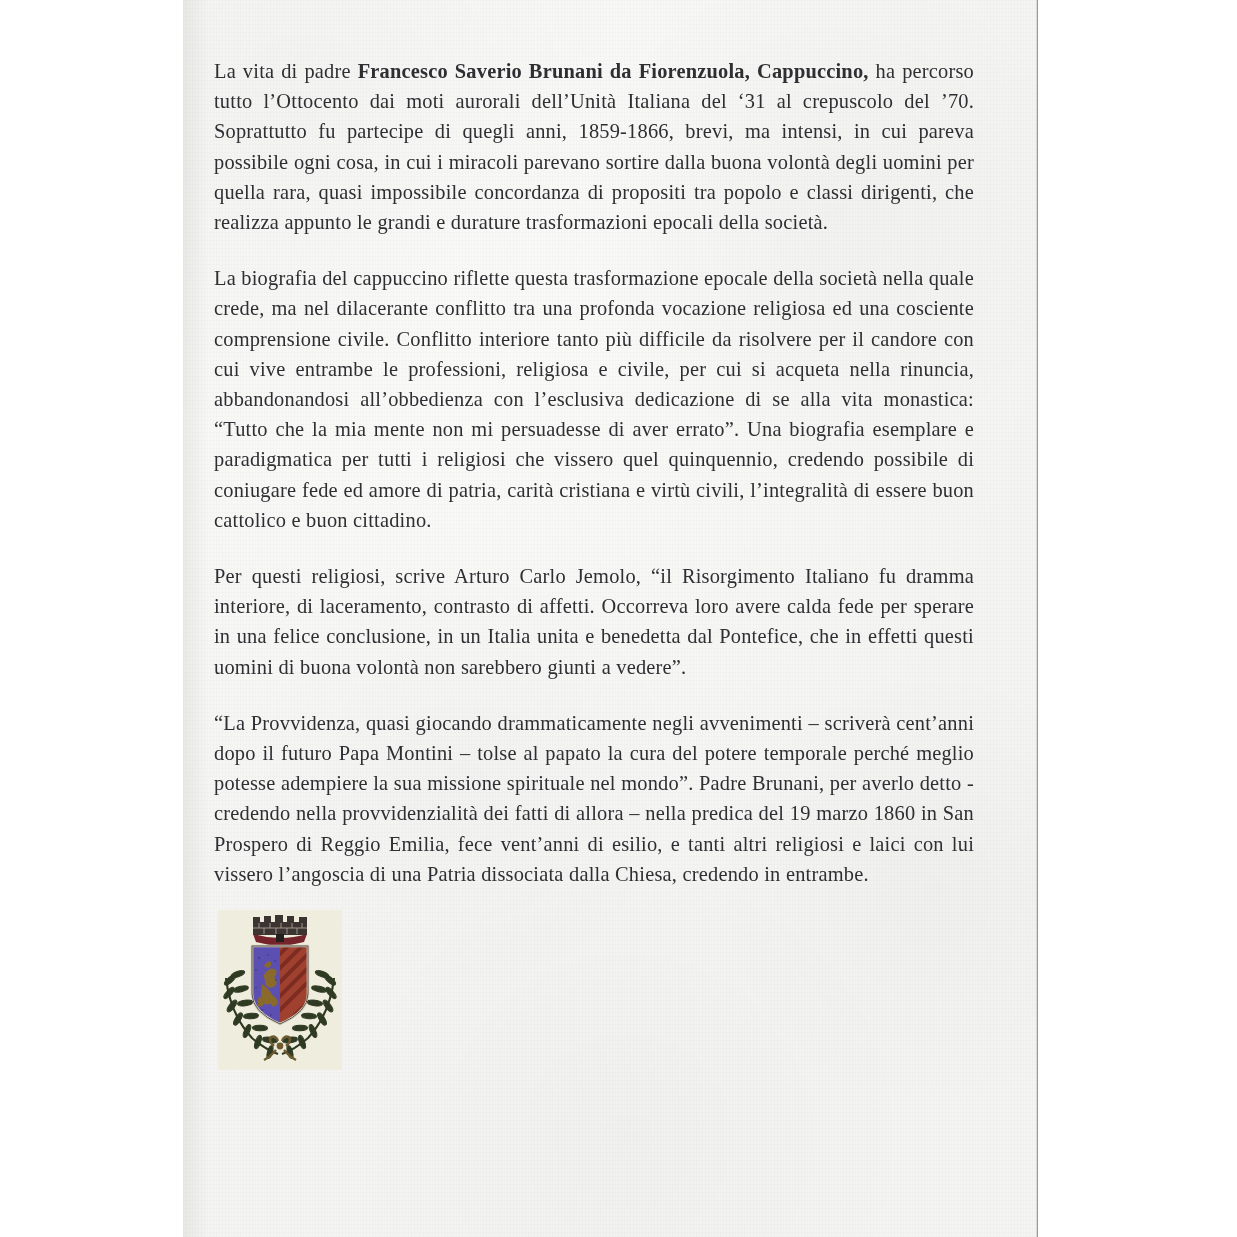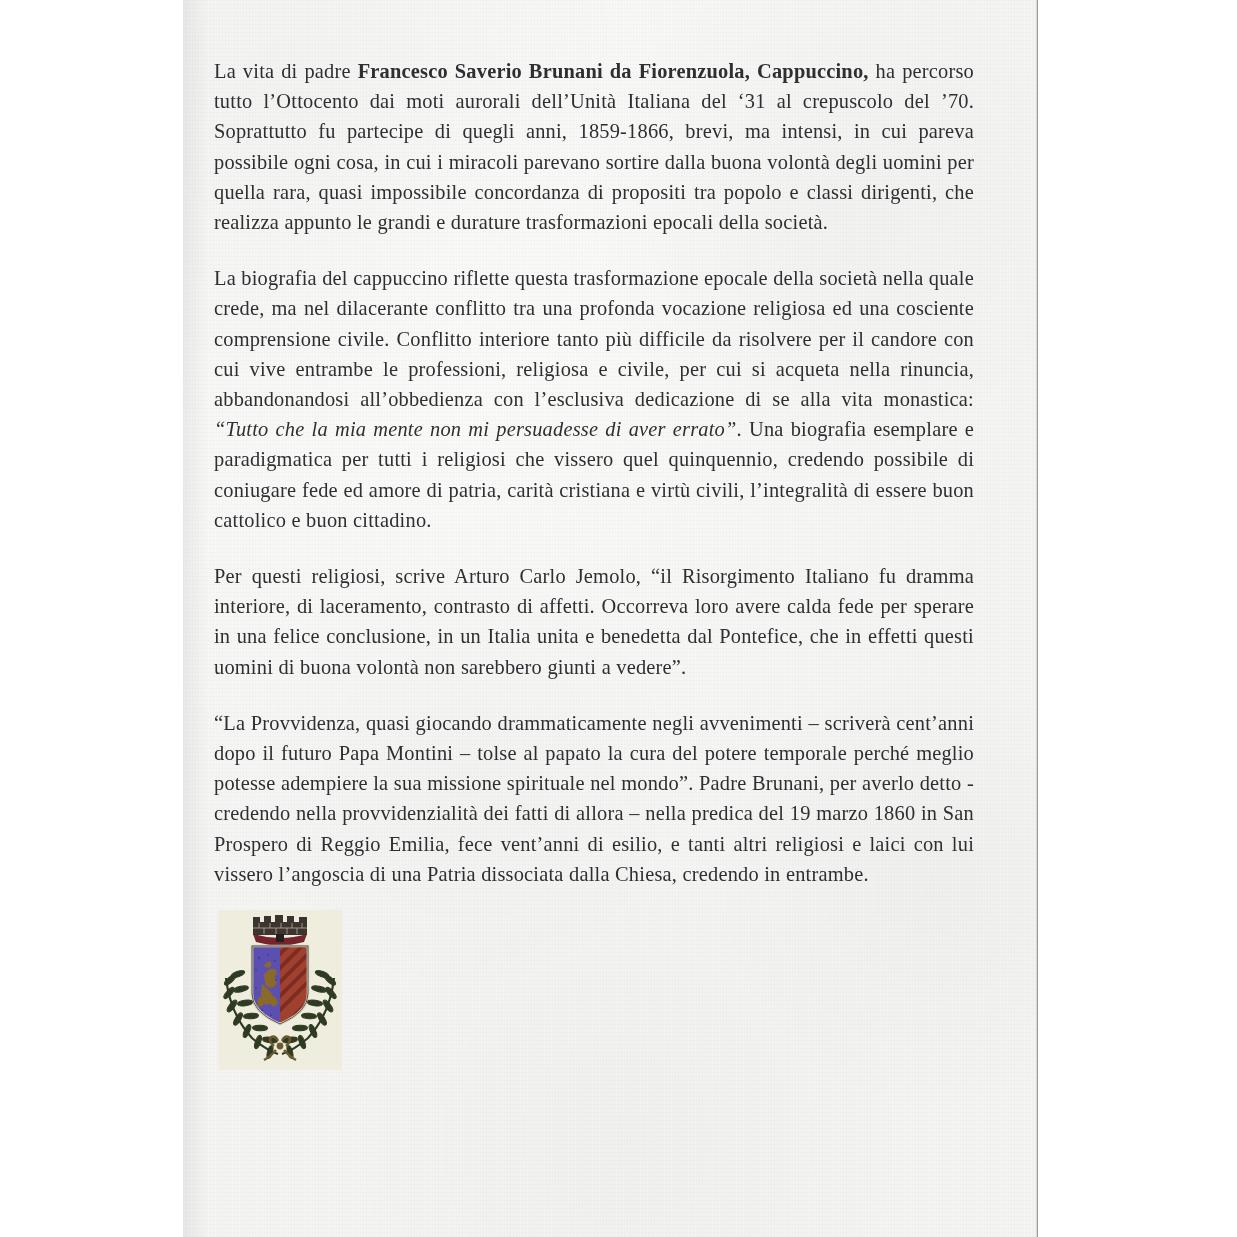--- a/index.html
+++ b/index.html
@@ -80,21 +80,21 @@
     color: #2f2f33;
     text-align: justify;
     text-justify: inter-word;
     letter-spacing: 0.01em;
     word-spacing: 0.005em;
     -webkit-font-smoothing: antialiased;
   }
   p.blurb:last-of-type { margin-bottom: 0; font-family: Liberation Serif, serif; }
 
   .b { font-weight: bold; }
-  .i { font-style: italic; }
+  .i { }
 
   
   .patronage {
     position: absolute;
     left: 31px;
     top: 845px;
     font-size: 19px;
     line-height: 26px;
     color: #33333a;
   }

